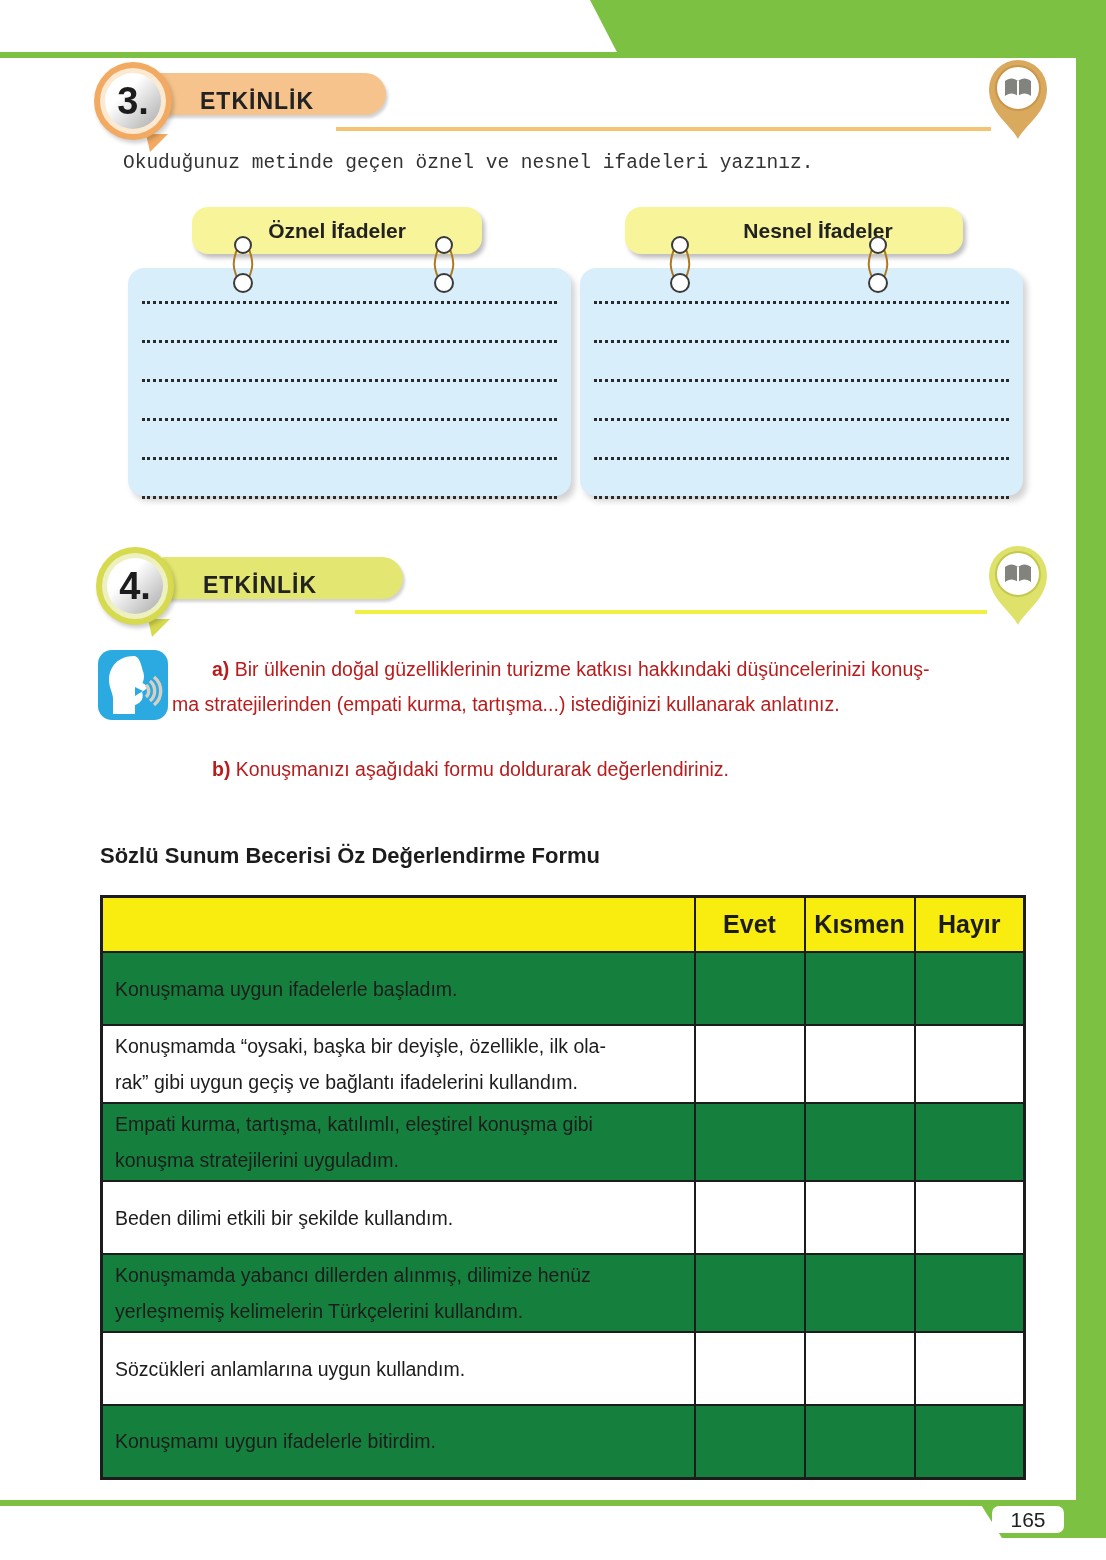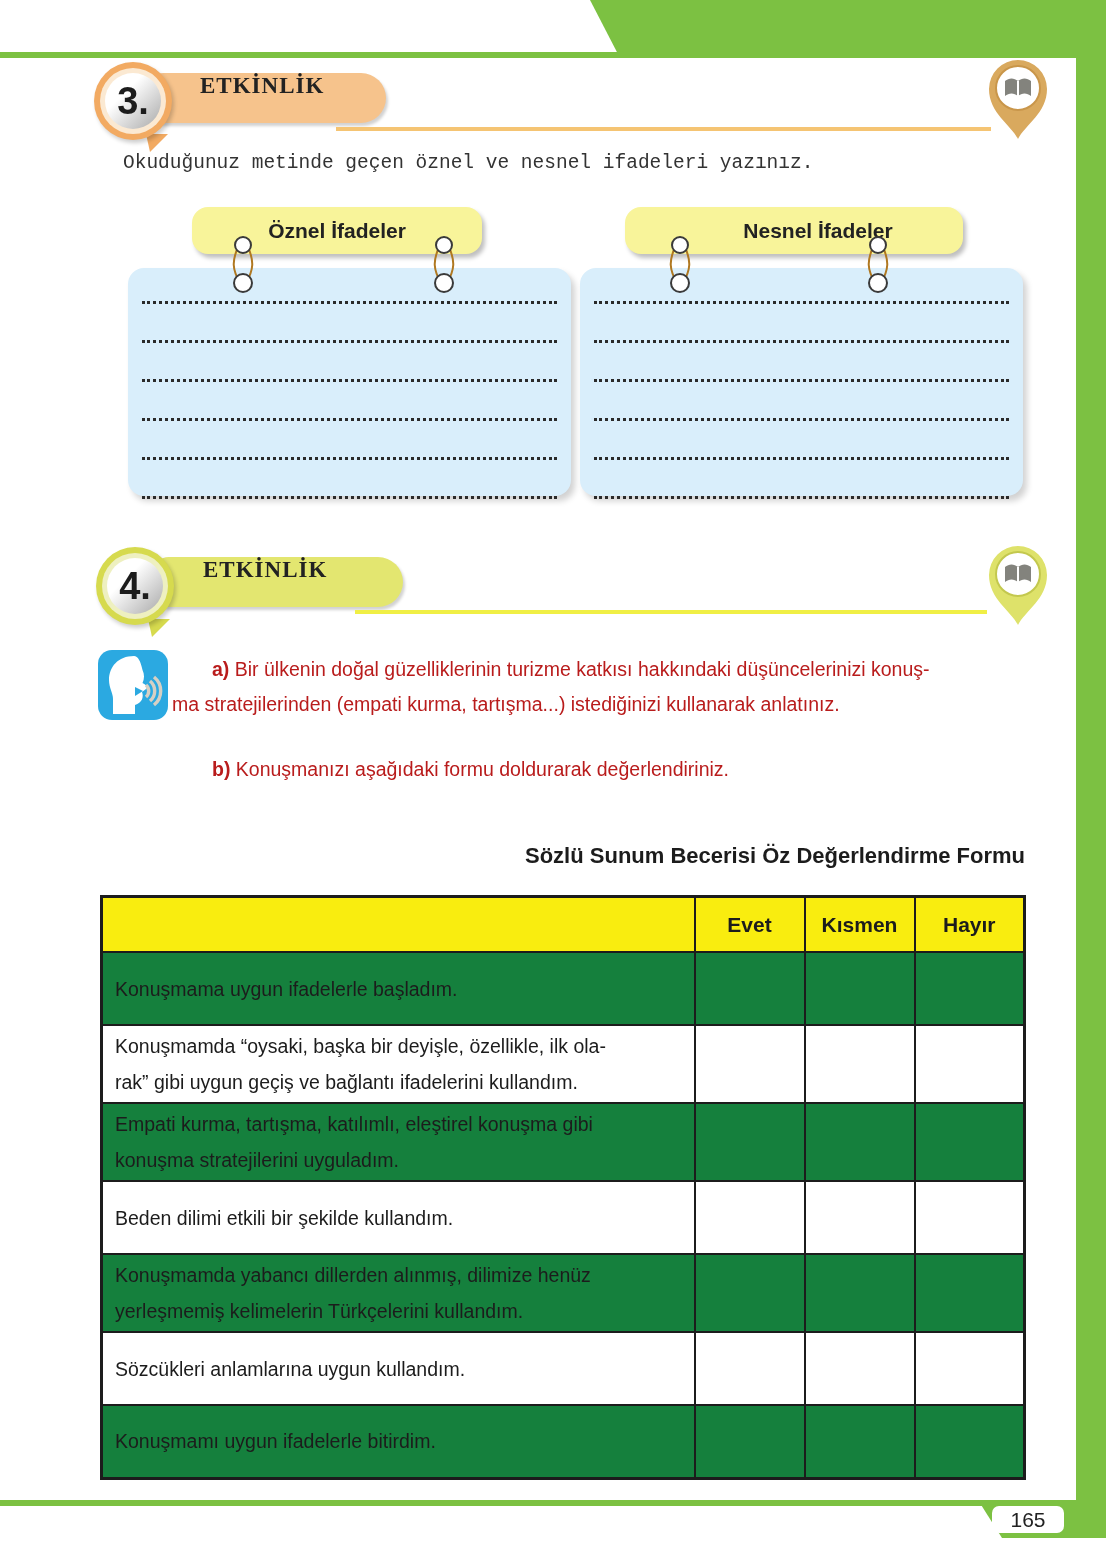--- a/index.html
+++ b/index.html
@@ -12,22 +12,22 @@
         clip-path:polygon(5px 0,100% 0,100% 100%,35px 100%);}
   .frame-right-strip{position:absolute;left:1076px;top:0;width:30px;height:1538px;background:#7cc142;}
   .frame-bottom-line{position:absolute;left:0;top:1500px;width:1106px;height:6px;background:#7cc142;}
   .frame-bottom-block{position:absolute;left:978px;top:1500px;width:128px;height:38px;background:#7cc142;
         clip-path:polygon(0 0,100% 0,100% 100%,24px 100%);}
   .page-num-badge{position:absolute;left:992px;top:1506px;width:72px;height:27px;background:#fff;
         border-radius:7px;display:flex;align-items:center;justify-content:center;
         font-size:21px;color:#222;}
 
   
-  .banner{position:absolute;height:50px;border-radius:14px 26px 26px 14px;
-        display:flex;align-items:flex-start;box-shadow:2px 3px 3px rgba(0,0,0,0.18);font-family:Liberation Serif, serif;}
+  .banner{position:absolute;height:42px;border-radius:14px 26px 26px 14px;
+        display:flex;align-items:flex-end;box-shadow:2px 3px 3px rgba(0,0,0,0.18);}
   .banner span{font-weight:bold;font-size:23px;letter-spacing:1px;color:#222;}
   .act3-banner{left:150px;top:73px;width:186px;background:#f6c38c;padding-left:50px;}
   .act4-banner{left:155px;top:557px;width:200px;background:#e3e670;padding-left:48px;}
   .rule{position:absolute;height:4px;}
   .act3-rule{left:336px;top:127px;width:655px;background:#f5c473;}
   .act4-rule{left:355px;top:610px;width:632px;background:#f0ef45;}
   .badge{position:absolute;width:78px;height:78px;border-radius:50%;
         display:flex;align-items:center;justify-content:center;box-shadow:2px 3px 4px rgba(0,0,0,0.2);}
   .act3-badge{left:94px;top:62px;background:#f2aa62;}
   .act4-badge{left:96px;top:547px;background:#d6da4e;}
@@ -64,28 +64,28 @@
 
   
   .speak-icon{position:absolute;left:98px;top:650px;width:70px;height:70px;background:#2ba9e1;
         border-radius:14px;}
   .para{position:absolute;left:172px;width:880px;margin:0;font-size:19.5px;line-height:35px;
         white-space:pre-line;text-indent:40px;color:#b91c1c;}
   .para-a{top:652px;}
   .para-b{top:752px;}
 
   
-  .form-title{position:absolute;left:100px;top:843px;width:925px;margin:0;text-align:right;
+  .form-title{position:absolute;left:100px;top:843px;width:925px;margin:0;text-align:left;
         font-size:22px;font-weight:bold;color:#1c1c1c;}
   .eval-table{position:absolute;left:100px;top:895px;width:925px;border-collapse:collapse;
         table-layout:fixed;border:3px solid #1c1c1c;}
   .eval-table col.c-stmt{width:593px;}
   .eval-table col.c-ans{width:110px;}
   .eval-table th,.eval-table td{border:2px solid #1c1c1c;padding:0;}
-  .eval-table th{height:53px;background:#f9ed0f;font-size:21px;font-weight:bold;color:#1c1c1c;}
+  .eval-table th{height:53px;background:#f9ed0f;font-size:25px;font-weight:bold;color:#1c1c1c;}
   .eval-table td.stmt{padding:0 12px;font-size:19.5px;line-height:36px;color:#1c1c1c;
         white-space:pre-line;vertical-align:middle;}
   tr.row-s{height:73px;}
   tr.row-d{height:78px;}
   tr.alt td{background:#15803d;}
 </style>
 </head>
 <body>
 
 <div class="page">

